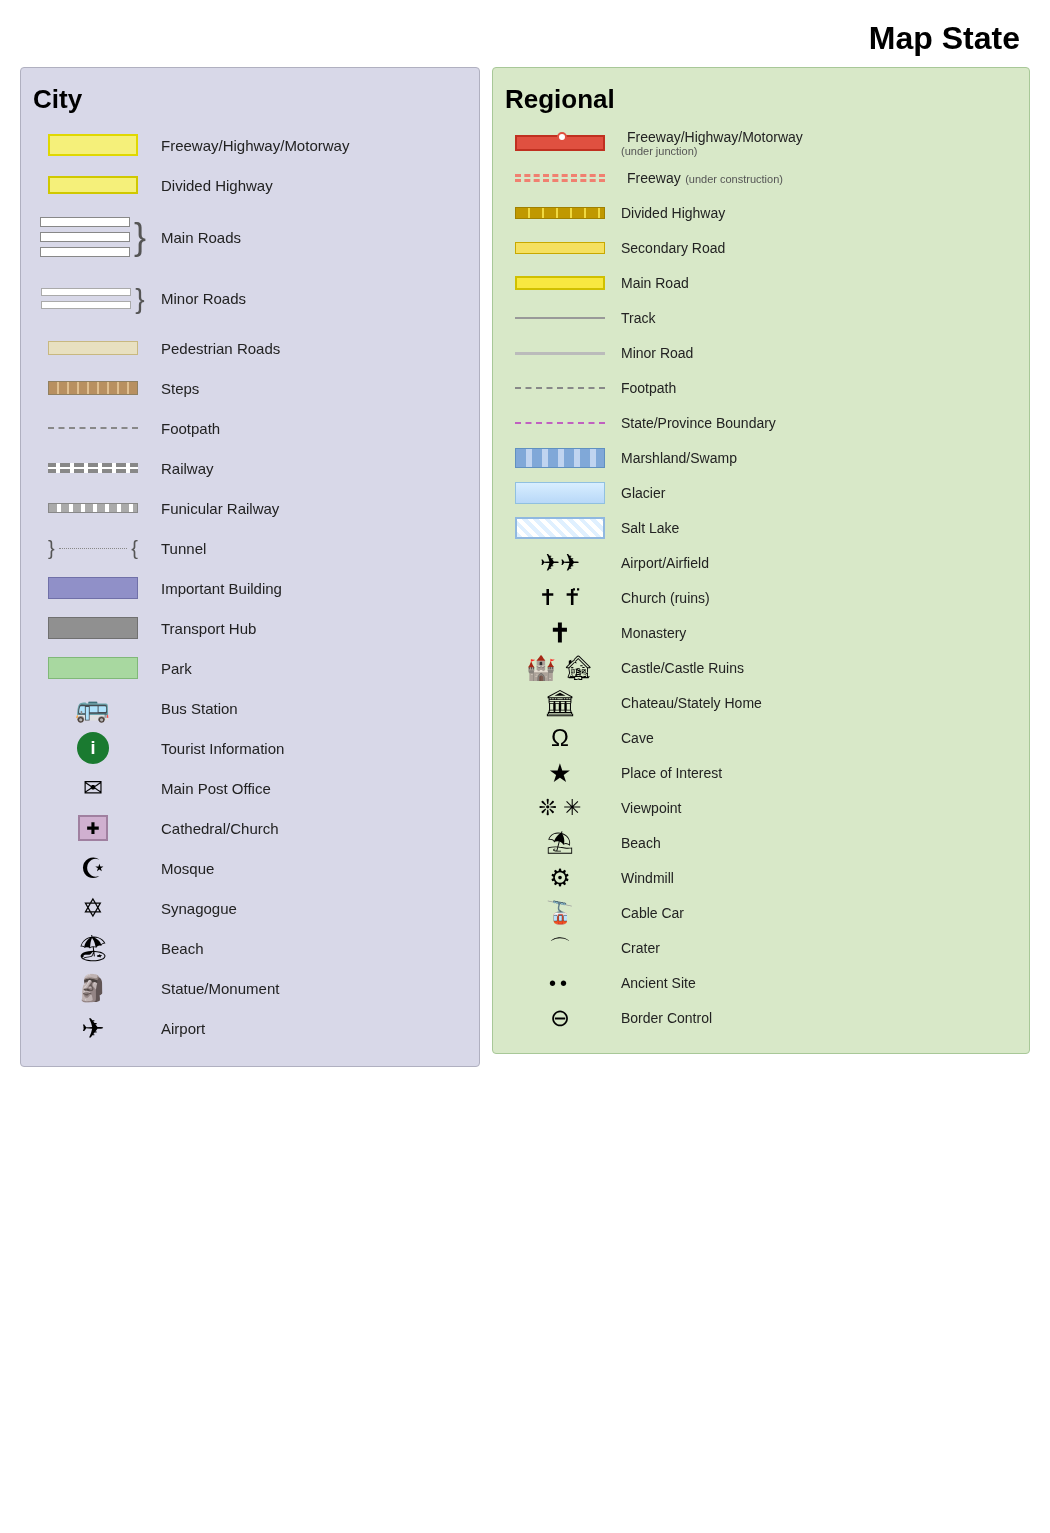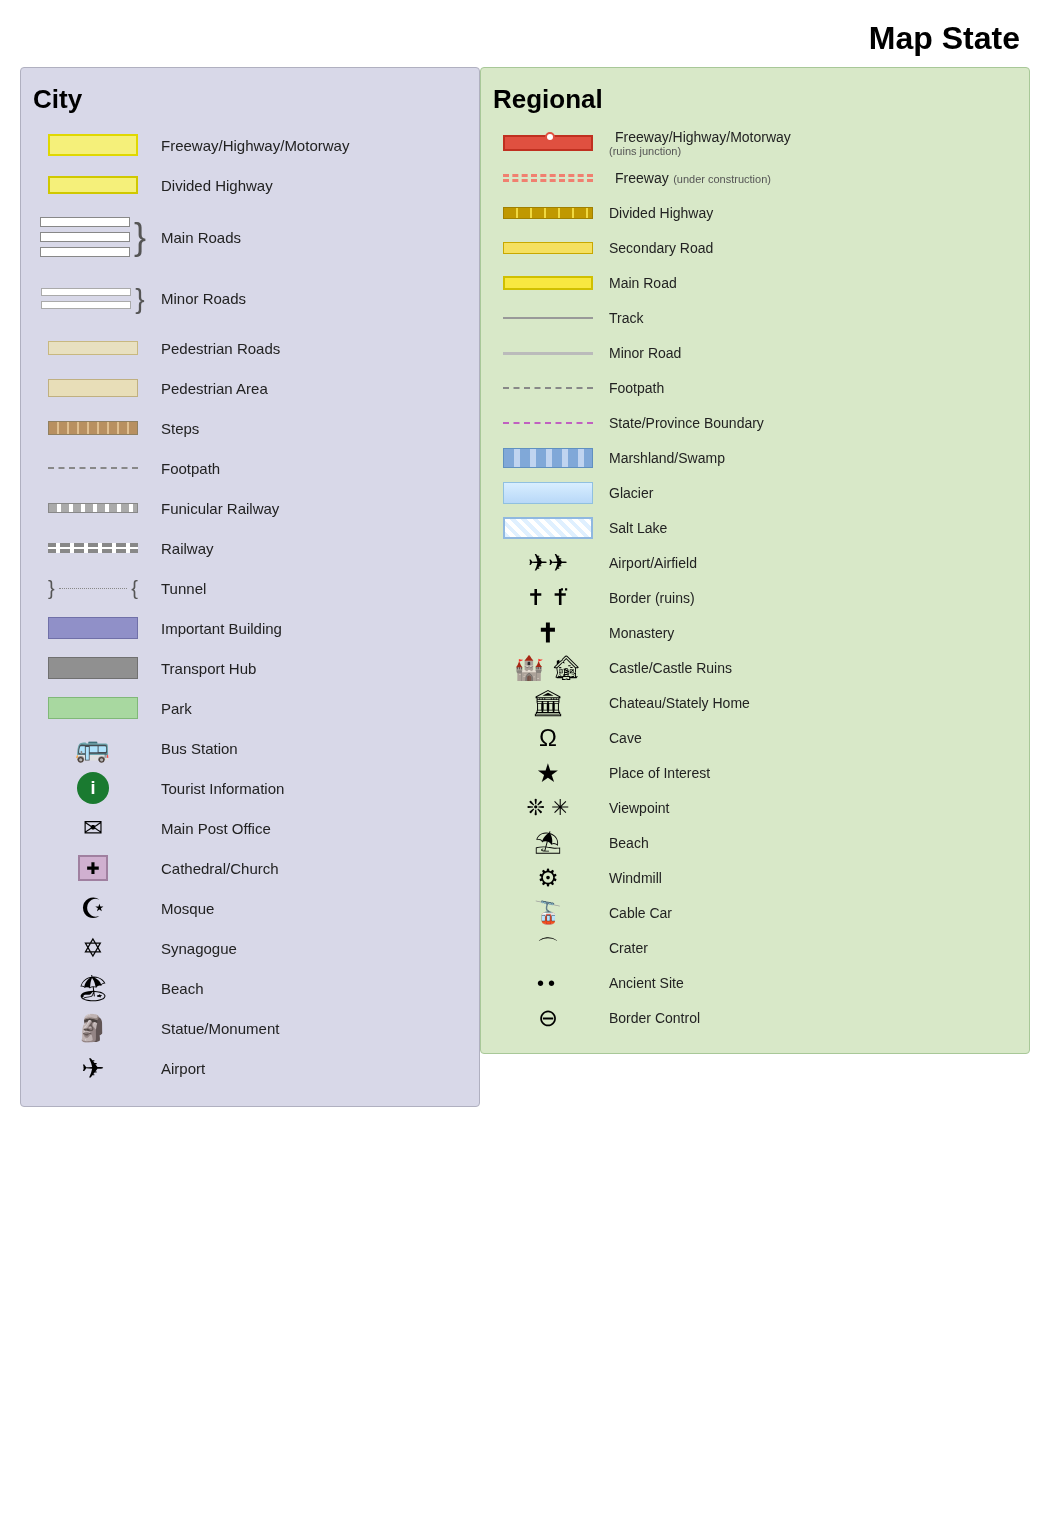--- a/index.html
+++ b/index.html
@@ -12,20 +12,21 @@
     }
     .page-title {
       text-align: right;
       font-size: 32px;
       font-weight: bold;
       margin-bottom: 10px;
       padding-right: 10px;
     }
     .columns {
       display: flex;
+      gap: 12px;
       align-items: flex-start;
     }
     .city-panel {
       background: #d8d8e8;
       border: 1px solid #b0b0c0;
       border-radius: 4px;
       padding: 16px 12px;
       width: 460px;
       flex-shrink: 0;
     }
@@ -240,65 +241,59 @@
       <span class="legend-label">Minor Roads</span>
     </div>
 
     <div class="legend-item">
       <div class="legend-symbol">
         <div class="road-pedestrian"></div>
       </div>
       <span class="legend-label">Pedestrian Roads</span>
     </div>
 
-    <div class="legend-item">
-      <div class="legend-symbol">
-        <div class="road-pedestrian-area"></div>
-      </div>
-      <span class="legend-label">Pedestrian Area</span>
-    </div>
 
     <div class="legend-item">
       <div class="legend-symbol">
         <div class="steps-symbol"></div>
       </div>
       <span class="legend-label">Steps</span>
     </div>
 
     <div class="legend-item">
       <div class="legend-symbol">
         <div style="width:90px; border-top: 2px dashed #888;"></div>
       </div>
       <span class="legend-label">Footpath</span>
-    </div>
-
-    <div class="legend-item">
-      <div class="legend-symbol">
-        <div style="width:90px; height:10px; background:repeating-linear-gradient(90deg,#aaa 0,#aaa 8px,#fff 8px,#fff 12px); border:1px solid #888;"></div>
-      </div>
-      <span class="legend-label">Funicular Railway</span>
     </div>
 
     <div class="legend-item">
       <div class="legend-symbol">
         <div style="width:90px; height:10px; background:#888; position:relative;">
           <div style="position:absolute;top:4px;left:0;right:0;height:2px;background:#fff;"></div>
           <div style="position:absolute;top:0;left:8px;width:4px;height:10px;background:#fff;"></div>
           <div style="position:absolute;top:0;left:22px;width:4px;height:10px;background:#fff;"></div>
           <div style="position:absolute;top:0;left:36px;width:4px;height:10px;background:#fff;"></div>
           <div style="position:absolute;top:0;left:50px;width:4px;height:10px;background:#fff;"></div>
           <div style="position:absolute;top:0;left:64px;width:4px;height:10px;background:#fff;"></div>
           <div style="position:absolute;top:0;left:78px;width:4px;height:10px;background:#fff;"></div>
         </div>
       </div>
       <span class="legend-label">Railway</span>
     </div>
 
     <div class="legend-item">
       <div class="legend-symbol">
+        <div style="width:90px; height:10px; background:repeating-linear-gradient(90deg,#aaa 0,#aaa 8px,#fff 8px,#fff 12px); border:1px solid #888;"></div>
+      </div>
+      <span class="legend-label">Funicular Railway</span>
+    </div>
+
+    <div class="legend-item">
+      <div class="legend-symbol">
         <div style="width:90px; display:flex; align-items:center; font-size:13px; color:#555; white-space:nowrap;">
           <span style="font-size:20px; margin-right:2px;">}</span>
           <span style="border-top:1px dotted #888; flex:1; height:0; margin:0 2px;"></span>
           <span style="font-size:20px; margin-left:2px;">{</span>
         </div>
       </div>
       <span class="legend-label">Tunnel</span>
     </div>
 
     <div class="legend-item">
@@ -390,21 +385,21 @@
     <div class="panel-title">Regional</div>
 
     <div class="regional-item">
       <div class="reg-symbol">
         <div style="position:relative; width:90px; height:16px; background:#e05040; border:2px solid #c03020;">
           <div style="position:absolute;top:-5px;left:40px;width:10px;height:10px;background:#fff;border:2px solid #e05040;border-radius:50%;"></div>
         </div>
       </div>
       <div style="margin-left:6px;">
         <div class="regional-label">Freeway/Highway/Motorway</div>
-        <div style="font-size:11px;color:#555;">(ruins junction)</div>
+        <div style="font-size:11px;color:#555;">(under junction)</div>
       </div>
     </div>
 
     <div class="regional-item">
       <div class="reg-symbol">
         <div style="width:90px; border-top:3px dashed #f08070; border-bottom:3px dashed #f08070; height:8px;"></div>
       </div>
       <div style="margin-left:6px;">
         <span class="regional-label">Freeway</span>
         <span style="font-size:11px;color:#555;">(under construction)</span>
@@ -488,21 +483,21 @@
       <div class="reg-symbol">
         <span style="font-size:24px;">✈✈</span>
       </div>
       <span class="regional-label">Airport/Airfield</span>
     </div>
 
     <div class="regional-item">
       <div class="reg-symbol">
         <span style="font-size:22px;">✝ ✝̈</span>
       </div>
-      <span class="regional-label">Border (ruins)</span>
+      <span class="regional-label">Church (ruins)</span>
     </div>
 
     <div class="regional-item">
       <div class="reg-symbol">
         <span style="font-size:26px; font-weight:bold;">✝</span>
       </div>
       <span class="regional-label">Monastery</span>
     </div>
 
     <div class="regional-item">

